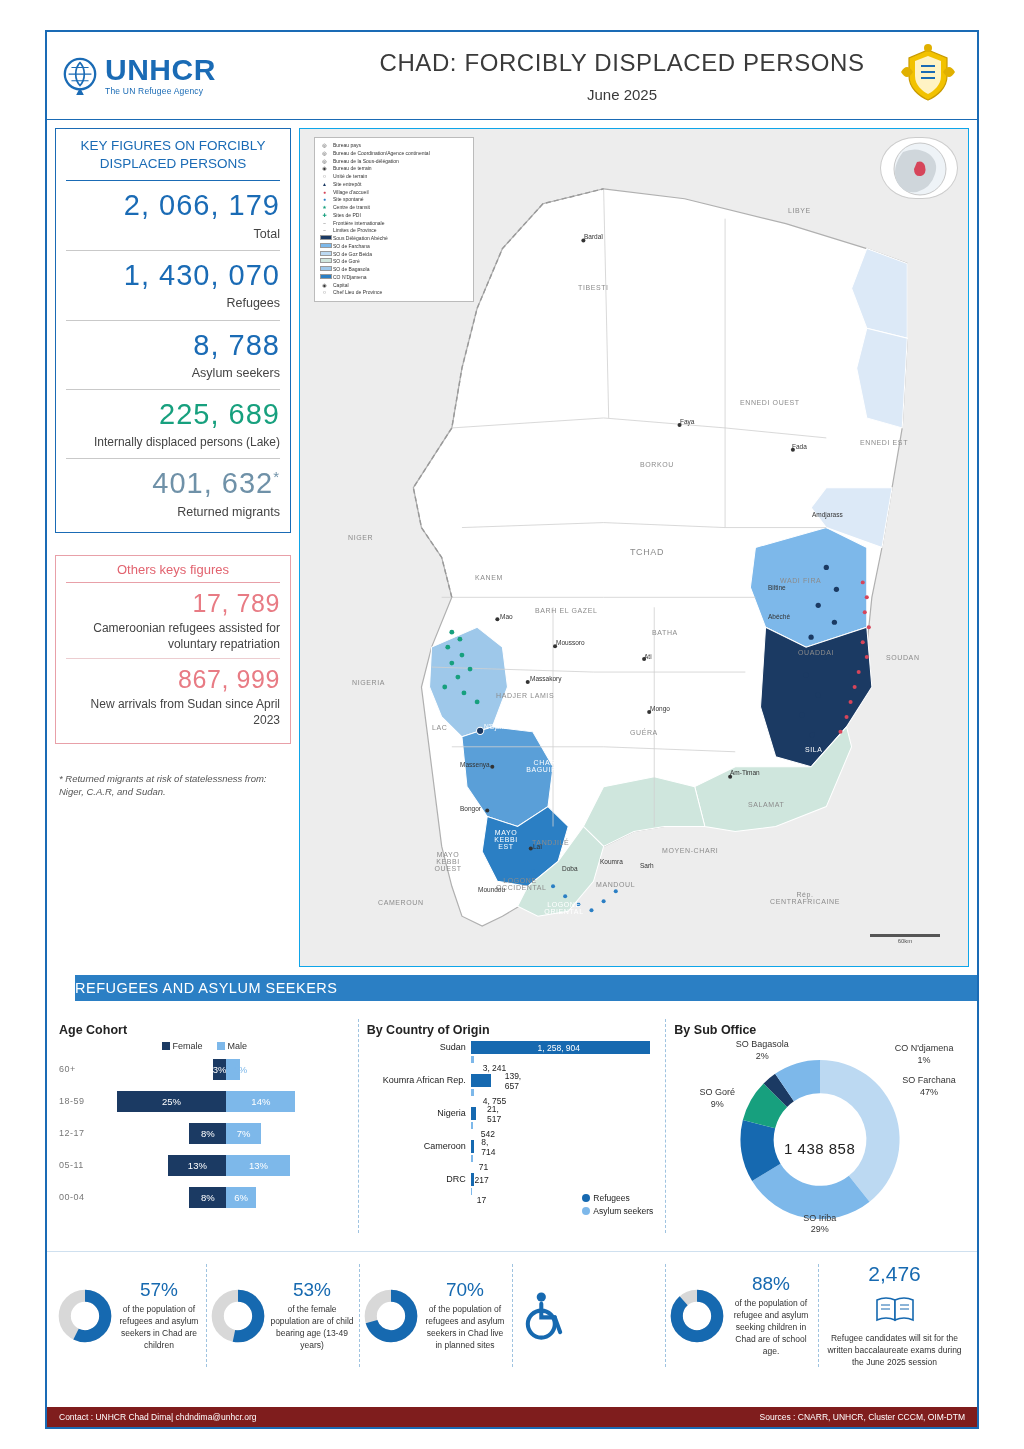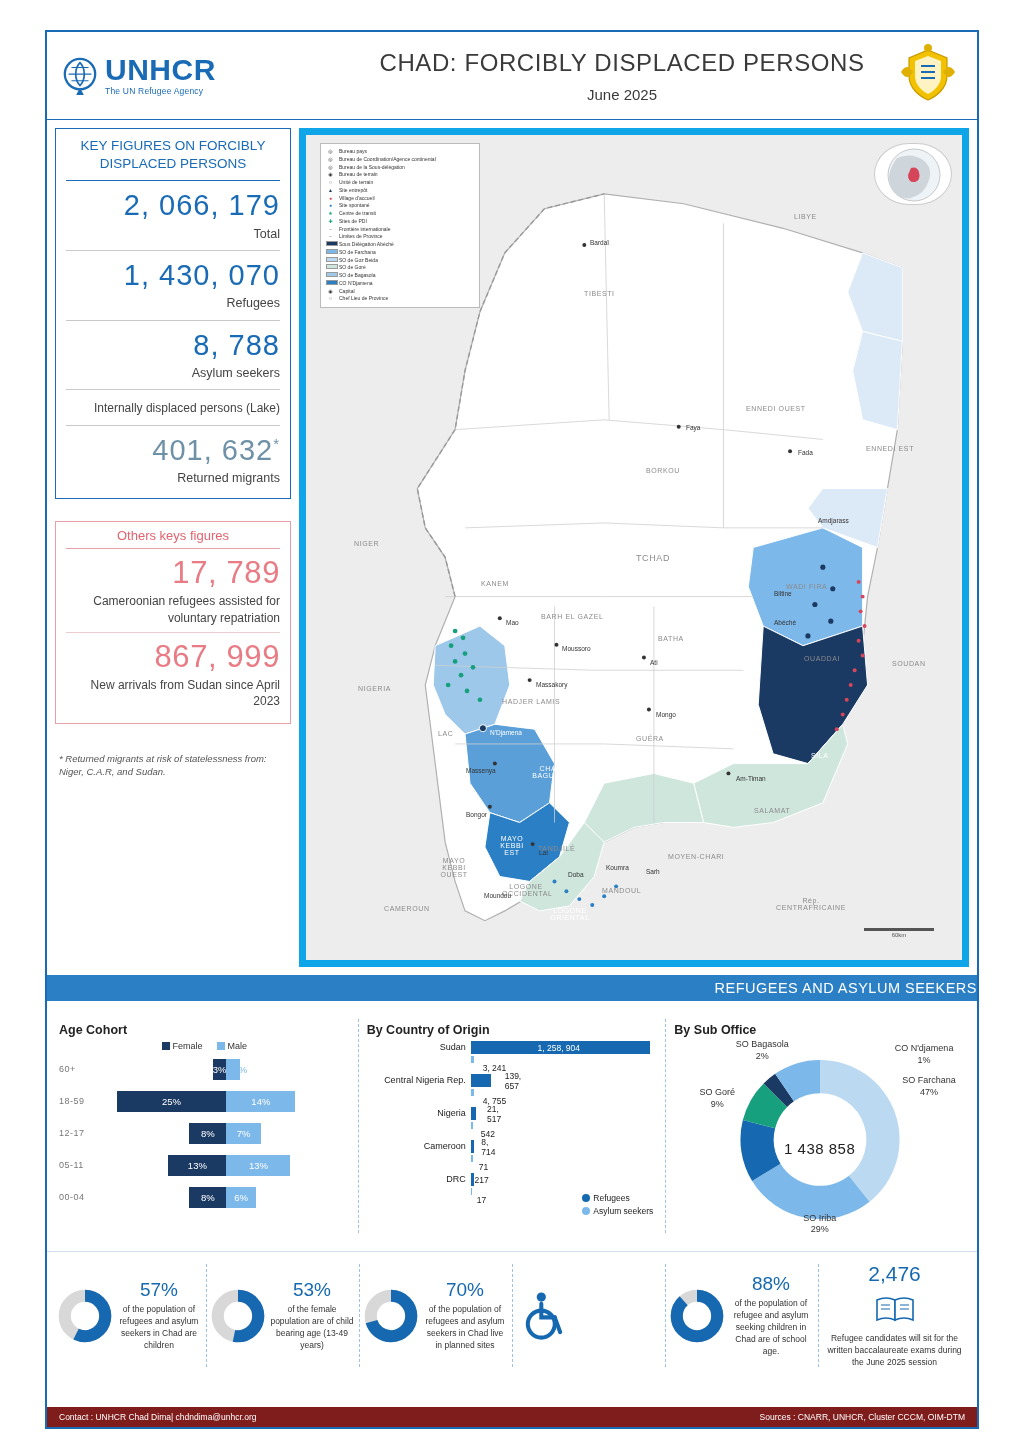--- a/index.html
+++ b/index.html
@@ -59,46 +59,46 @@
   .fig-num.green { color: #17a07e; }
   .fig-num.grey { color: #6f91a8; }
   .fig-lbl { font-size: 12.5px; color: #444; margin-top: 3px; line-height:1.3;}
   .fig-lbl.small { font-size: 12px; }
   .star { font-size: 15px; vertical-align: super; }
 
   .others-box { border: 1.5px solid #e8a0a8; padding: 6px 10px 8px 10px; }
   .others-head { text-align: center; color: #e2636f; font-size: 13px; padding-bottom: 5px; border-bottom: 1px solid #e8a0a8; }
   .ofig { padding: 6px 0; text-align: right; border-bottom: 1px solid #eccdd0;}
   .ofig:last-child { border-bottom: none; }
-  .ofig-num { font-size: 31px; color: #e87b84; letter-spacing: 0.6px; }
+  .ofig-num { font-size: 25px; color: #e87b84; letter-spacing: 0.6px; }
   .ofig-lbl { font-size: 12px; color: #444; margin-top: 2px; line-height: 1.35; }
   .footnote { font-size: 9.5px; color: #555; font-style: italic; padding: 6px 4px 0 4px; line-height: 1.4;}
 
   
-  .map-wrap { flex: 1; position: relative; background: #ededed; border: 7px solid #0ea5e9; overflow: hidden;}
+  .map-wrap { flex: 1; position: relative; background: #ededed; border: 1px solid #0ea5e9; overflow: hidden;}
   .map-svg { position: absolute; inset: 0; width: 100%; height: 100%; }
   .legend-box {
     position: absolute; left: 14px; top: 8px; width: 160px;
     background: #fff; border: 1px solid #bbb; padding: 4px 5px;
     font-size: 5px; color: #333; line-height: 1.55;
   }
   .lg-row { display: flex; align-items: center; gap: 4px; }
   .lg-sym { width: 9px; text-align: center; flex: 0 0 9px; }
   .lg-swatch { width: 12px; height: 5px; display: inline-block; border: 0.3px solid #999;}
   .globe { position: absolute; right: 10px; top: 8px; width: 78px; height: 62px;
            background: #fff; border-radius: 50%/55%; border: 1px solid #ccc; }
   .map-label { position: absolute; font-size: 7px; color: #8b8b8b; letter-spacing: 0.6px;}
   .city-label { position: absolute; font-size: 6.5px; color: #333; }
   .scalebar { position: absolute; right: 28px; bottom: 22px; font-size: 6px; color: #555; text-align: center;}
   .scalebar .bar { width: 70px; height: 3px; background: #555; margin-bottom: 1px;}
 
   
   .section-bar {
-    background: #2b7fc4; color: #fff; text-align: right;
-    font-size: 14.5px; padding: 5px 0; letter-spacing: 0.5px;
+    background: #2b7fc4; color: #fff; text-align: left;
+    font-size: 14.5px; padding: 5px 0; letter-spacing: 0.5px; margin-left: 28px;
   }
 
   
   .charts { display: flex; height: 250px; padding: 18px 4px; }
   .chart-panel { flex: 1; padding: 4px 8px; position: relative; }
   .chart-panel + .chart-panel { border-left: 1px dashed #9fc3e0; }
   .chart-title { font-size: 12.5px; font-weight: bold; color: #222; margin-bottom: 4px;}
 
   
   .pyr-legend { display: flex; gap: 14px; justify-content: center; font-size: 9px; color: #333; margin-bottom: 2px;}
@@ -190,20 +190,21 @@
           <div class="fig-num">1, 430, 070</div>
           <div class="fig-lbl">Refugees</div>
         </div>
 
         <div class="fig">
           <div class="fig-num">8, 788</div>
           <div class="fig-lbl">Asylum seekers</div>
         </div>
 
         <div class="fig">
+          <div class="fig-num green">225, 689</div>
           <div class="fig-lbl small">Internally displaced persons (Lake)</div>
         </div>
 
         <div class="fig">
           <div class="fig-num grey"><span>401, 632</span><span class="star">*</span></div>
           <div class="fig-lbl">Returned migrants</div>
         </div>
       </div>
 
       <div class="others-box">
@@ -540,21 +541,21 @@
         <div class="org-lbl">Sudan</div>
         <div class="org-bars">
           <div class="org-b1" style="width:96%">
                 <span style="margin:0 auto">1, 258, 904</span>
               </div>
           <div class="org-b2" style="width:2%"></div>
           <span class="org-v2" style="margin-left:12px">3, 241</span>
         </div>
       </div>
       <div class="org-row">
-        <div class="org-lbl">Central Nigeria Rep.</div>
+        <div class="org-lbl">Koumra African Rep.</div>
         <div class="org-bars">
           <div class="org-b1" style="width:11%">
                 <span class="out">139, 657</span>
               </div>
           <div class="org-b2" style="width:2%"></div>
           <span class="org-v2" style="margin-left:12px">4, 755</span>
         </div>
       </div>
       <div class="org-row">
         <div class="org-lbl">Nigeria</div>

